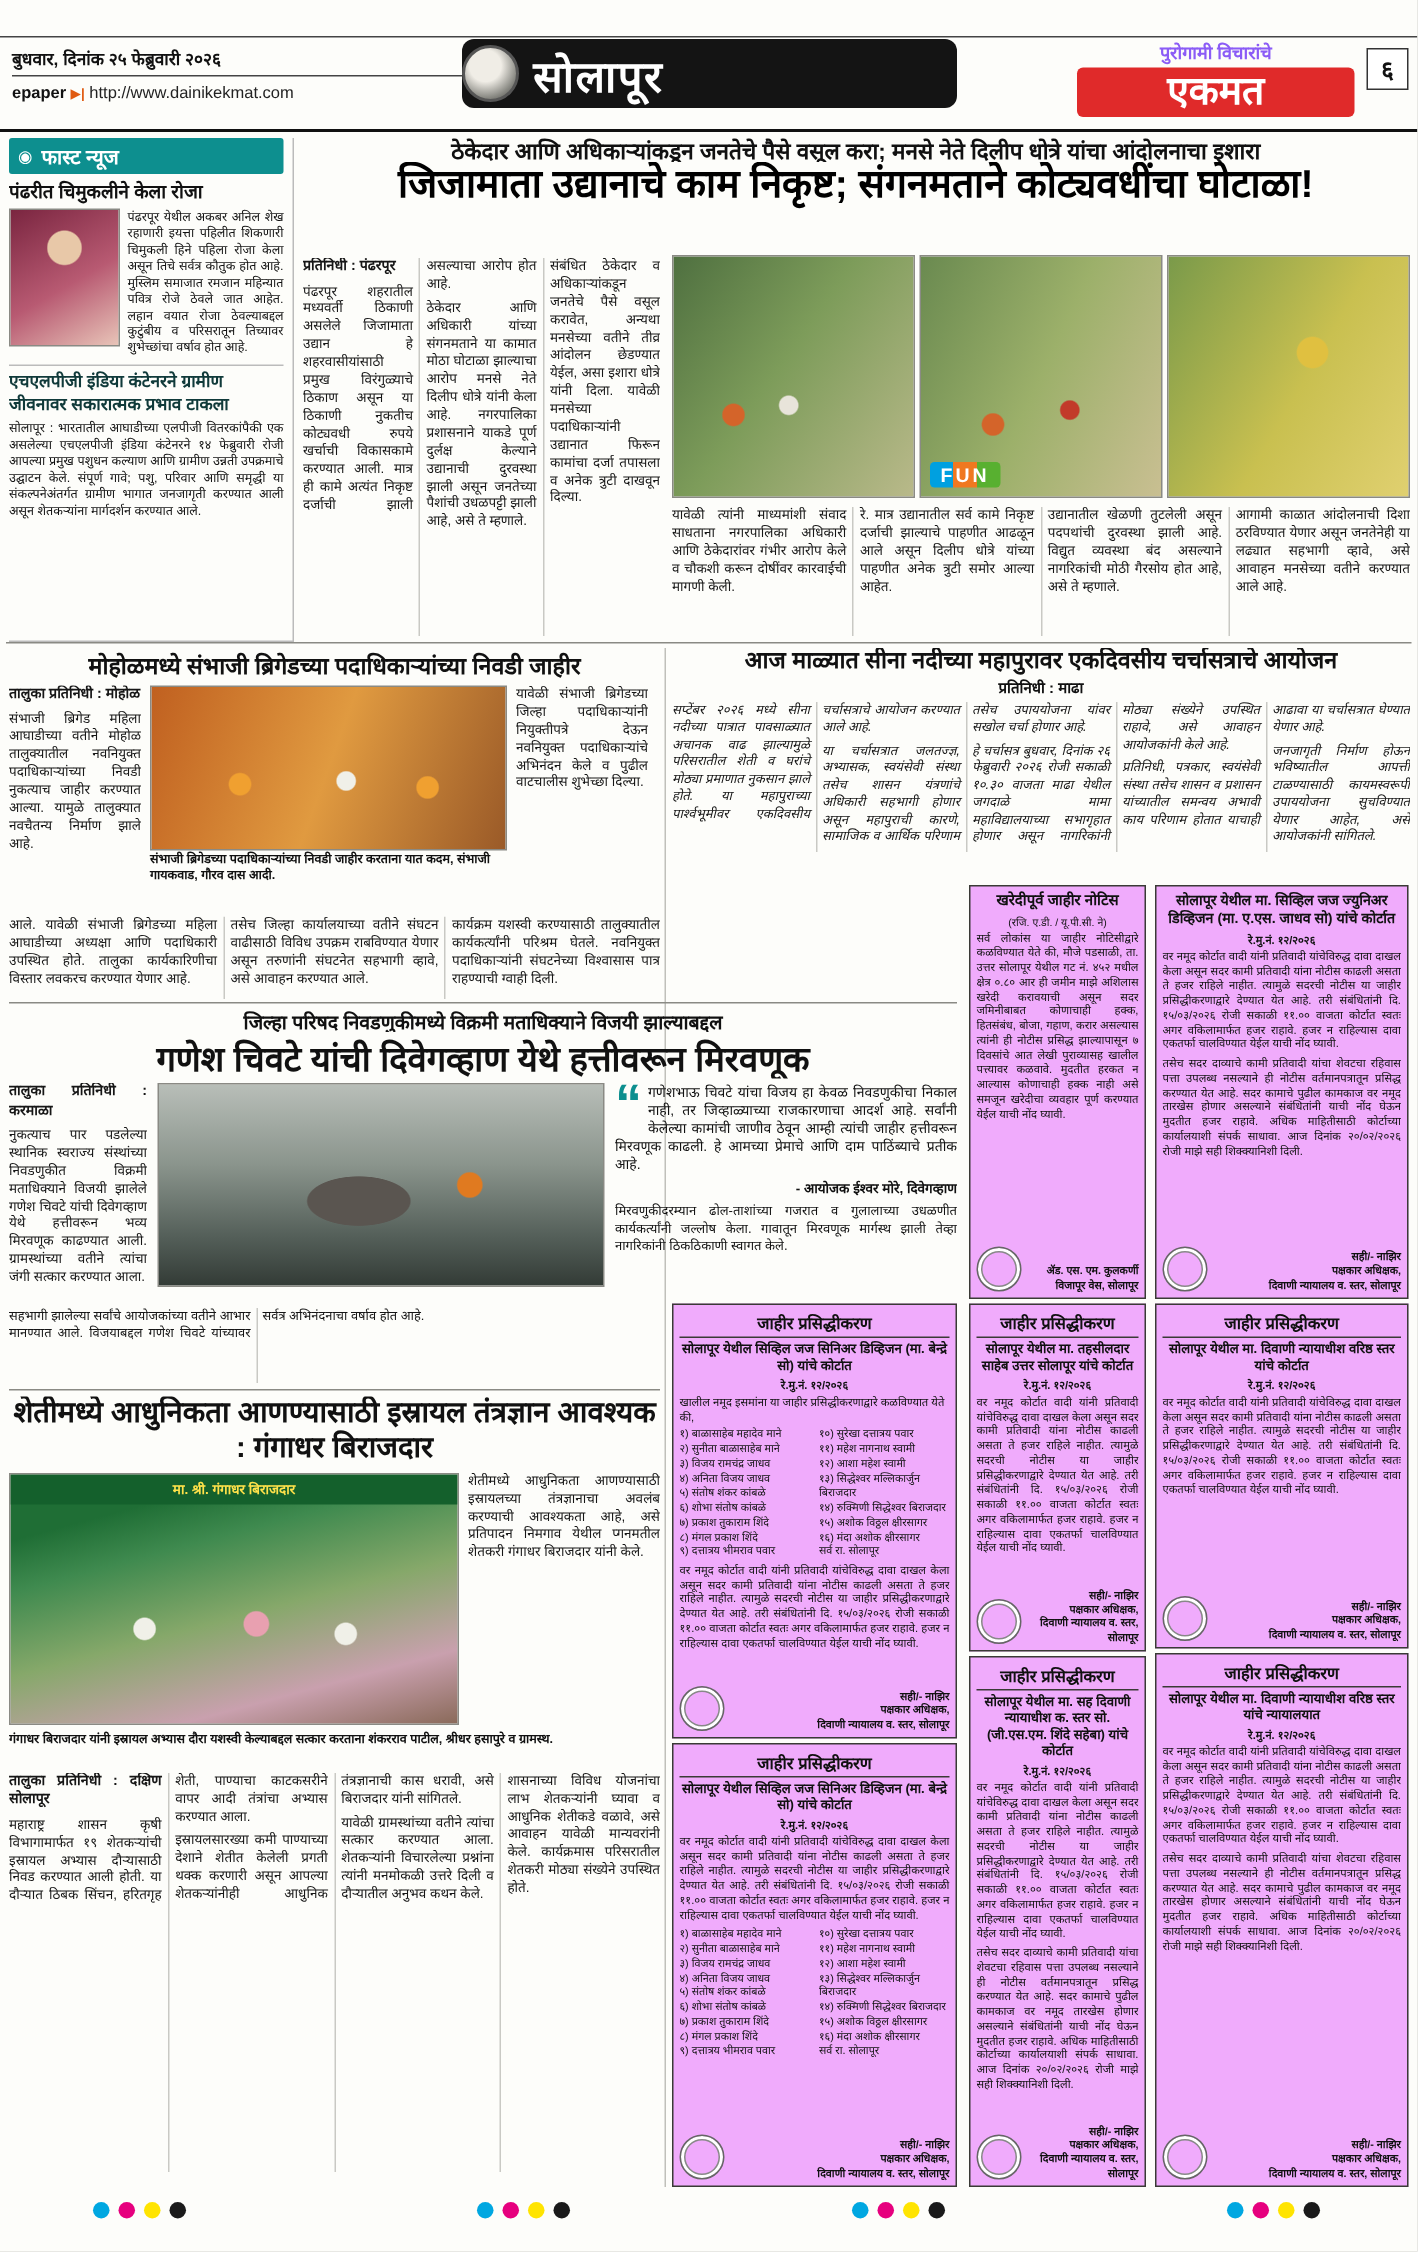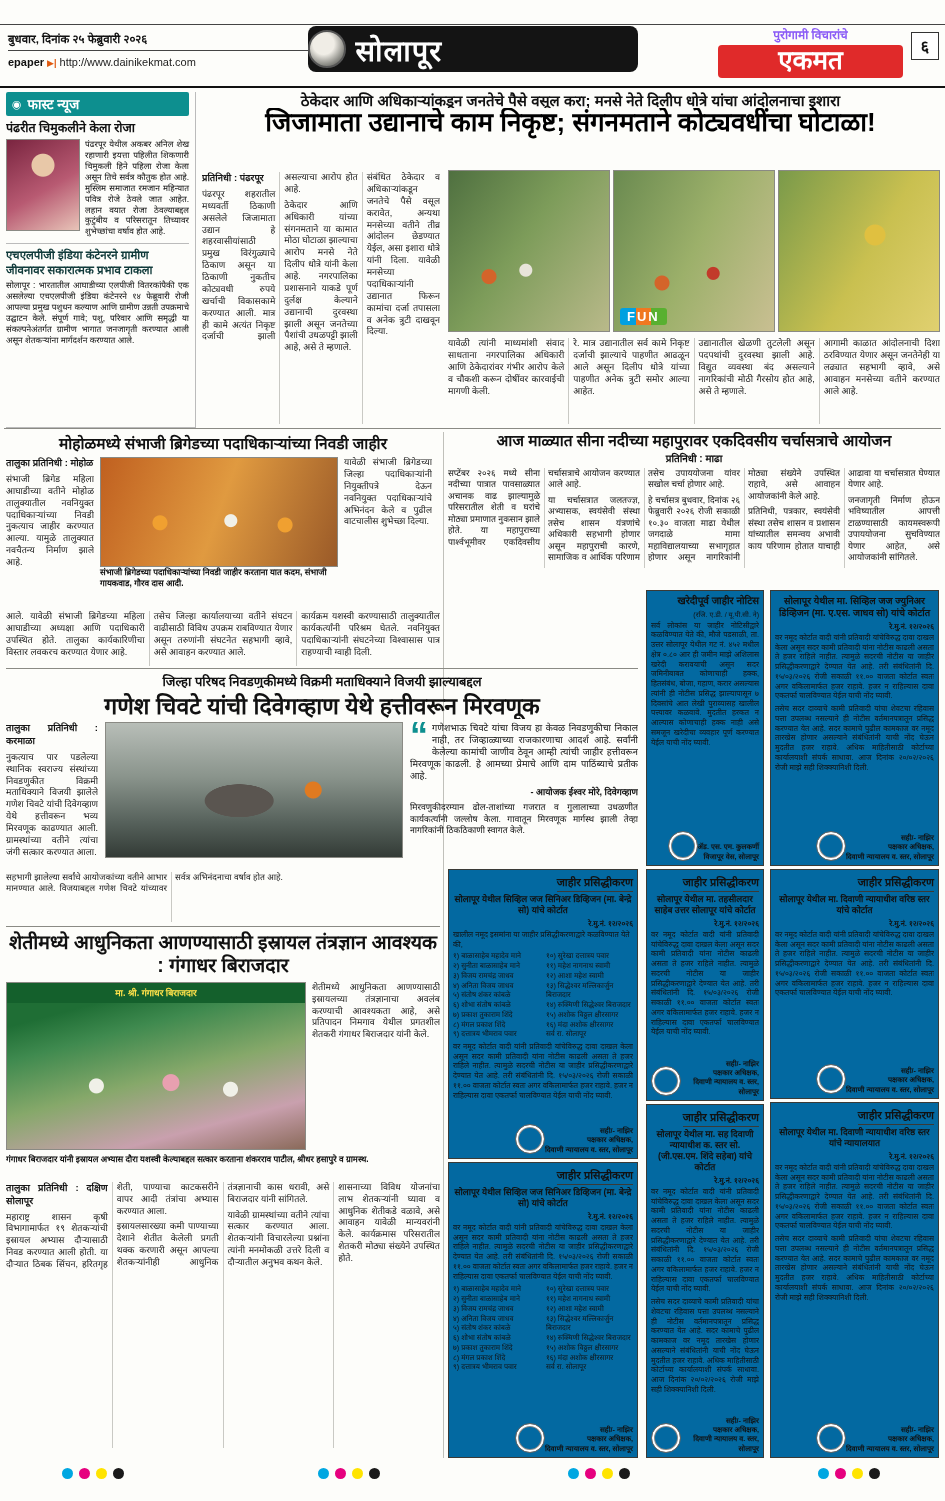--- a/index.html
+++ b/index.html
@@ -22,21 +22,21 @@
   .tagline{font-size:12px;font-weight:700;margin-bottom:2px;color:#8b5cf6;}
   .brand{background:#e02a2a;color:#fff;font-size:26px;font-weight:800;border-radius:4px;padding:2px 0 4px;line-height:1.05;}
   .pageno{position:absolute;right:6px;top:32px;width:26px;height:26px;border:1.5px solid #333;
           display:flex;align-items:center;justify-content:center;font-size:16px;font-weight:bold;background:#fff;}
   
   .body-text{font-size:9px;line-height:1.32;text-align:justify;color:#161616;overflow:hidden;}
   .body-text p{margin:0 0 4px;}
   .cols2{columns:2;column-gap:8px;column-rule:1px solid #c9c9c4;}
   .cols3{columns:3;column-gap:9px;column-rule:1px solid #c9c9c4;}
   .cols4{columns:4;column-gap:9px;column-rule:1px solid #c9c9c4;}
-  .cols5{columns:5;column-gap:8px;column-rule:1px solid #c9c9c4;}
+  .cols5{columns:5;column-gap:8px;column-rule:1px solid #c9c9c4;font-style:italic;}
   .byline{font-weight:bold;font-size:9.5px;}
   .byline-c{font-weight:bold;font-size:10px;text-align:center;margin:1px 0 3px;}
   .caption{font-size:8.4px;font-weight:bold;line-height:1.25;color:#111;}
   .photo{border:1px solid #8a8a84;box-sizing:border-box;position:relative;overflow:hidden;text-align:right;}
   
   .kicker{position:absolute;left:200px;top:90px;width:741px;font-size:15px;font-weight:800;text-align:center;overflow:hidden;height:18px;}
   .lead-headline{position:absolute;left:200px;top:108px;width:741px;margin:0;font-size:26px;font-weight:900;
                  text-align:center;line-height:1.12;height:60px;overflow:hidden;color:#000;}
   .lead-left{position:absolute;left:202px;top:172px;width:238px;height:252px;}
   .collage{position:absolute;left:448px;top:170px;width:492px;height:162px;display:flex;gap:3px;}
@@ -114,22 +114,22 @@
             background:radial-gradient(circle at 30% 62%,#f0f0e8 0 7px,rgba(0,0,0,0) 8px),
                        radial-gradient(circle at 55% 60%,#e8a0b0 0 8px,rgba(0,0,0,0) 9px),
                        radial-gradient(circle at 75% 64%,#f0f0e8 0 7px,rgba(0,0,0,0) 8px),
                        linear-gradient(165deg,#1f6e35 0 18%,#3f8a4f 32%,#86a86a 55%,#c9a0ae 80%,#8a6a5a);}
   .i-banner{position:absolute;left:0;top:0;right:0;height:20px;background:#14602c;color:#ffe24a;
             font-size:9px;font-weight:bold;display:flex;align-items:center;justify-content:center;overflow:hidden;}
   .i-rightcol{flex:1;height:168px;overflow:hidden;}
   .i-caption{margin:4px 0;height:24px;overflow:hidden;}
   .i-bottom{height:266px;}
   
-  .notice{position:absolute;border:1.2px solid #3a3a36;background:#0369a1;padding:4px;box-sizing:border-box;
-          display:flex;flex-direction:column;overflow:hidden;align-items:flex-end;}
+  .notice{position:absolute;border:1.2px solid #3a3a36;background:#f0abfc;padding:4px;box-sizing:border-box;
+          display:flex;flex-direction:column;overflow:hidden;}
   .n-head{font-size:11px;font-weight:800;text-align:center;border-bottom:1px solid #3a3a36;padding-bottom:2px;margin-bottom:2px;}
   .n-title{font-size:8.8px;font-weight:700;text-align:center;line-height:1.25;margin-bottom:2px;}
   .n-sub{font-size:7px;text-align:center;margin-bottom:2px;}
   .n-ref{font-size:7.4px;font-weight:bold;text-align:center;margin-bottom:2px;}
   .n-mid{flex:1;overflow:hidden;}
   .n-body{font-size:7.5px;line-height:1.3;text-align:justify;margin:0 0 3px;}
   .n-intro{font-size:7.5px;line-height:1.3;margin:0 0 2px;}
   .n-list{font-size:7.2px;line-height:1.35;white-space:pre-line;columns:2;column-gap:6px;margin-bottom:3px;}
   .n-foot{display:flex;justify-content:space-between;align-items:flex-end;margin-top:3px;}
   .stamp{width:28px;height:28px;border-radius:50%;border:1.4px solid #666;
@@ -261,21 +261,21 @@
     <p>सहभागी झालेल्या सर्वांचे आयोजकांच्या वतीने आभार मानण्यात आले. विजयाबद्दल गणेश चिवटे यांच्यावर सर्वत्र अभिनंदनाचा वर्षाव होत आहे.</p>
   </div>
 
   <section class="israel">
     <h2>शेतीमध्ये आधुनिकता आणण्यासाठी इस्रायल तंत्रज्ञान आवश्यक : गंगाधर बिराजदार</h2>
     <div class="i-row">
       <div class="photo ph-felic">
         <div class="i-banner">मा. श्री. गंगाधर बिराजदार</div>
       </div>
       <div class="i-rightcol body-text">
-        <p>शेतीमध्ये आधुनिकता आणण्यासाठी इस्रायलच्या तंत्रज्ञानाचा अवलंब करण्याची आवश्यकता आहे, असे प्रतिपादन निमगाव येथील प्रगतशील शेतकरी गंगाधर बिराजदार यांनी केले.</p>
+        <p>शेतीमध्ये आधुनिकता आणण्यासाठी इस्रायलच्या तंत्रज्ञानाचा अवलंब करण्याची आवश्यकता आहे, असे प्रतिपादन निमगाव येथील प्गनमतील शेतकरी गंगाधर बिराजदार यांनी केले.</p>
       </div>
     </div>
     <div class="caption i-caption">गंगाधर बिराजदार यांनी इस्रायल अभ्यास दौरा यशस्वी केल्याबद्दल सत्कार करताना शंकरराव पाटील, श्रीधर हसापुरे व ग्रामस्थ.</div>
     <div class="i-bottom body-text cols4">
       <p><span class="byline">तालुका प्रतिनिधी : दक्षिण सोलापूर</span></p>
       <p>महाराष्ट्र शासन कृषी विभागामार्फत १९ शेतकऱ्यांची इस्रायल अभ्यास दौऱ्यासाठी निवड करण्यात आली होती. या दौऱ्यात ठिबक सिंचन, हरितगृह शेती, पाण्याचा काटकसरीने वापर आदी तंत्रांचा अभ्यास करण्यात आला.</p>
       <p>इस्रायलसारख्या कमी पाण्याच्या देशाने शेतीत केलेली प्रगती थक्क करणारी असून आपल्या शेतकऱ्यांनीही आधुनिक तंत्रज्ञानाची कास धरावी, असे बिराजदार यांनी सांगितले.</p>
       <p>यावेळी ग्रामस्थांच्या वतीने त्यांचा सत्कार करण्यात आला. शेतकऱ्यांनी विचारलेल्या प्रश्नांना त्यांनी मनमोकळी उत्तरे दिली व दौऱ्यातील अनुभव कथन केले.</p>
       <p>शासनाच्या विविध योजनांचा लाभ शेतकऱ्यांनी घ्यावा व आधुनिक शेतीकडे वळावे, असे आवाहन यावेळी मान्यवरांनी केले. कार्यक्रमास परिसरातील शेतकरी मोठ्या संख्येने उपस्थित होते.</p>
     </div>

